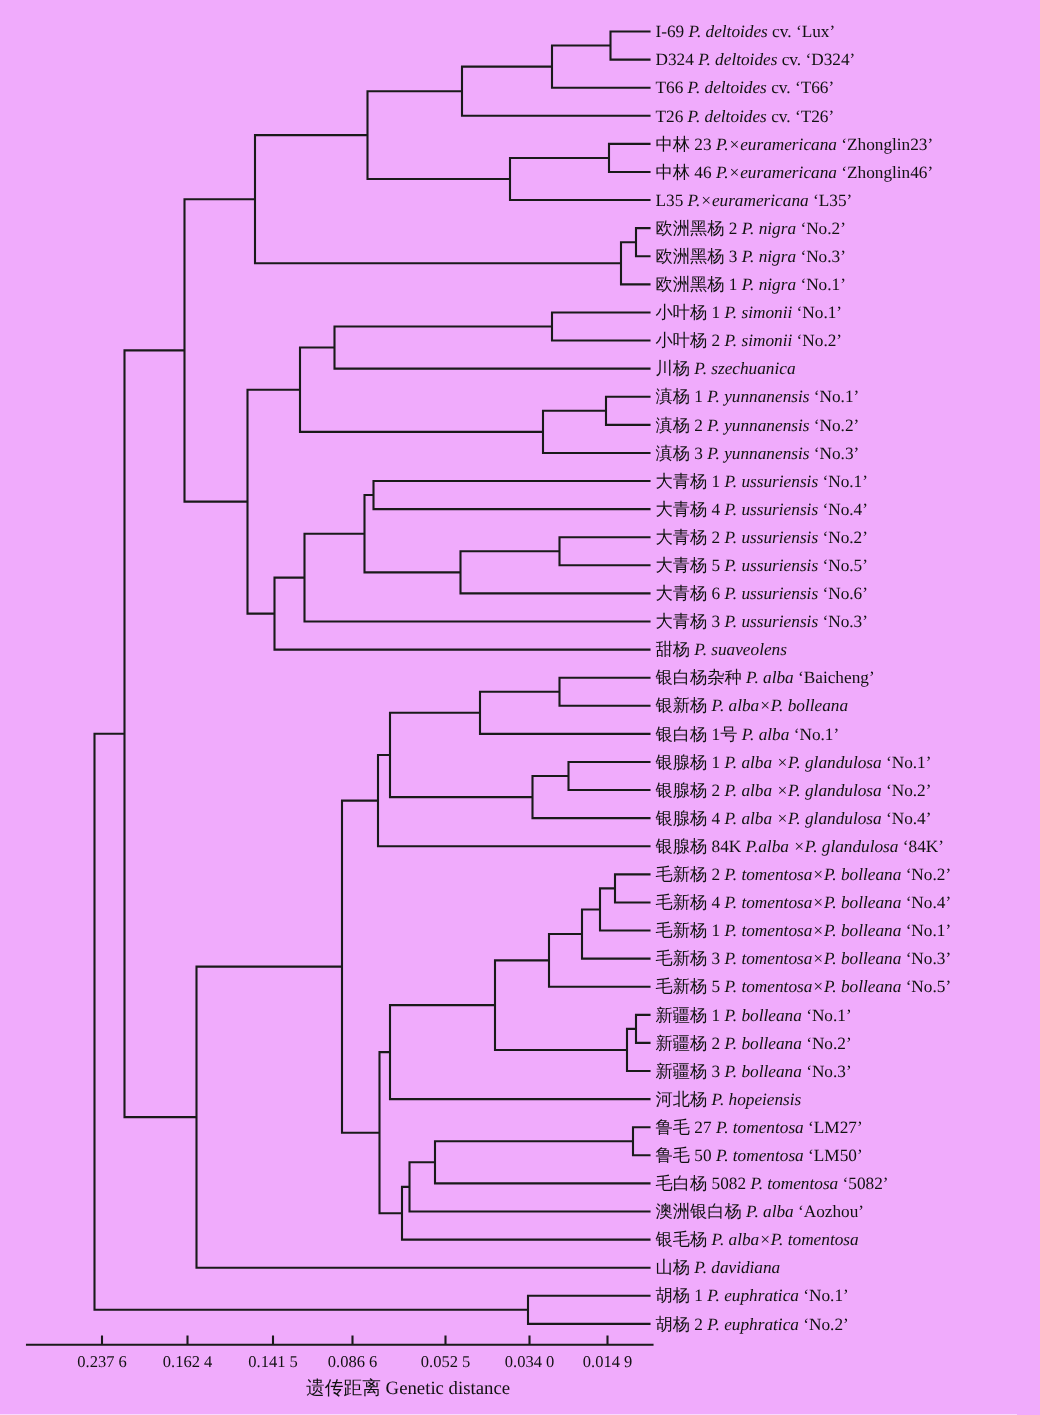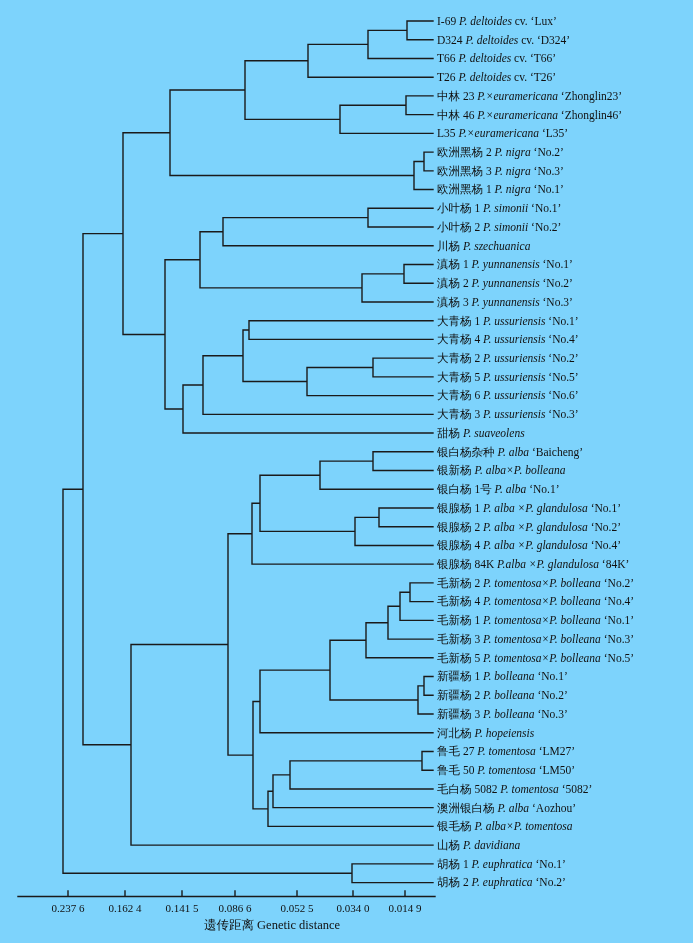--- a/index.html
+++ b/index.html
@@ -1,17 +1,17 @@
 <!DOCTYPE html>
 <html><head>
 <meta charset="utf-8">
 <style>
   html,body{margin:0;padding:0;background:#ffffff;}
   body{width:693px;height:943px;overflow:hidden;}
-  .figure{position:relative;width:693px;height:943px;background:#7dd3fc;}
+  .figure{position:relative;width:693px;height:943px;background:#f0abfc;}
   svg text{font-family:"Liberation Serif","DejaVu Sans",serif;fill:#111111;}
   #g-labels text{font-size:11.5px;}
   #g-labels .it{font-style:italic;}
   #g-axis .tick{font-size:11px;}
   .axis-title{font-size:12.5px;}
   #g-branches path,#g-axis path{stroke:#1a1a1a;stroke-width:1.4;fill:none;stroke-linecap:square;}
 </style>
 </head>
 <body>
 

